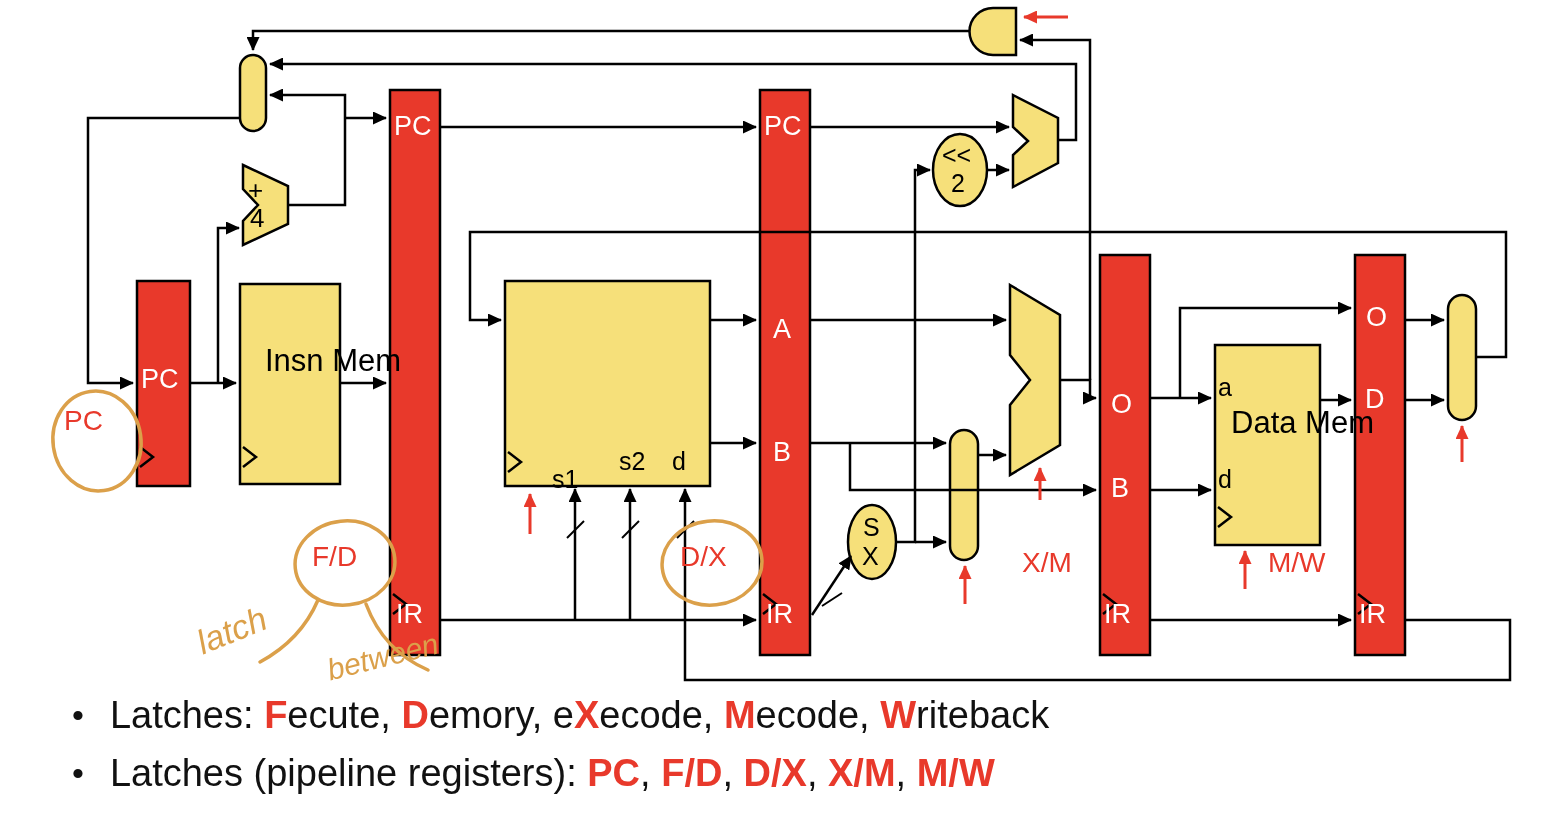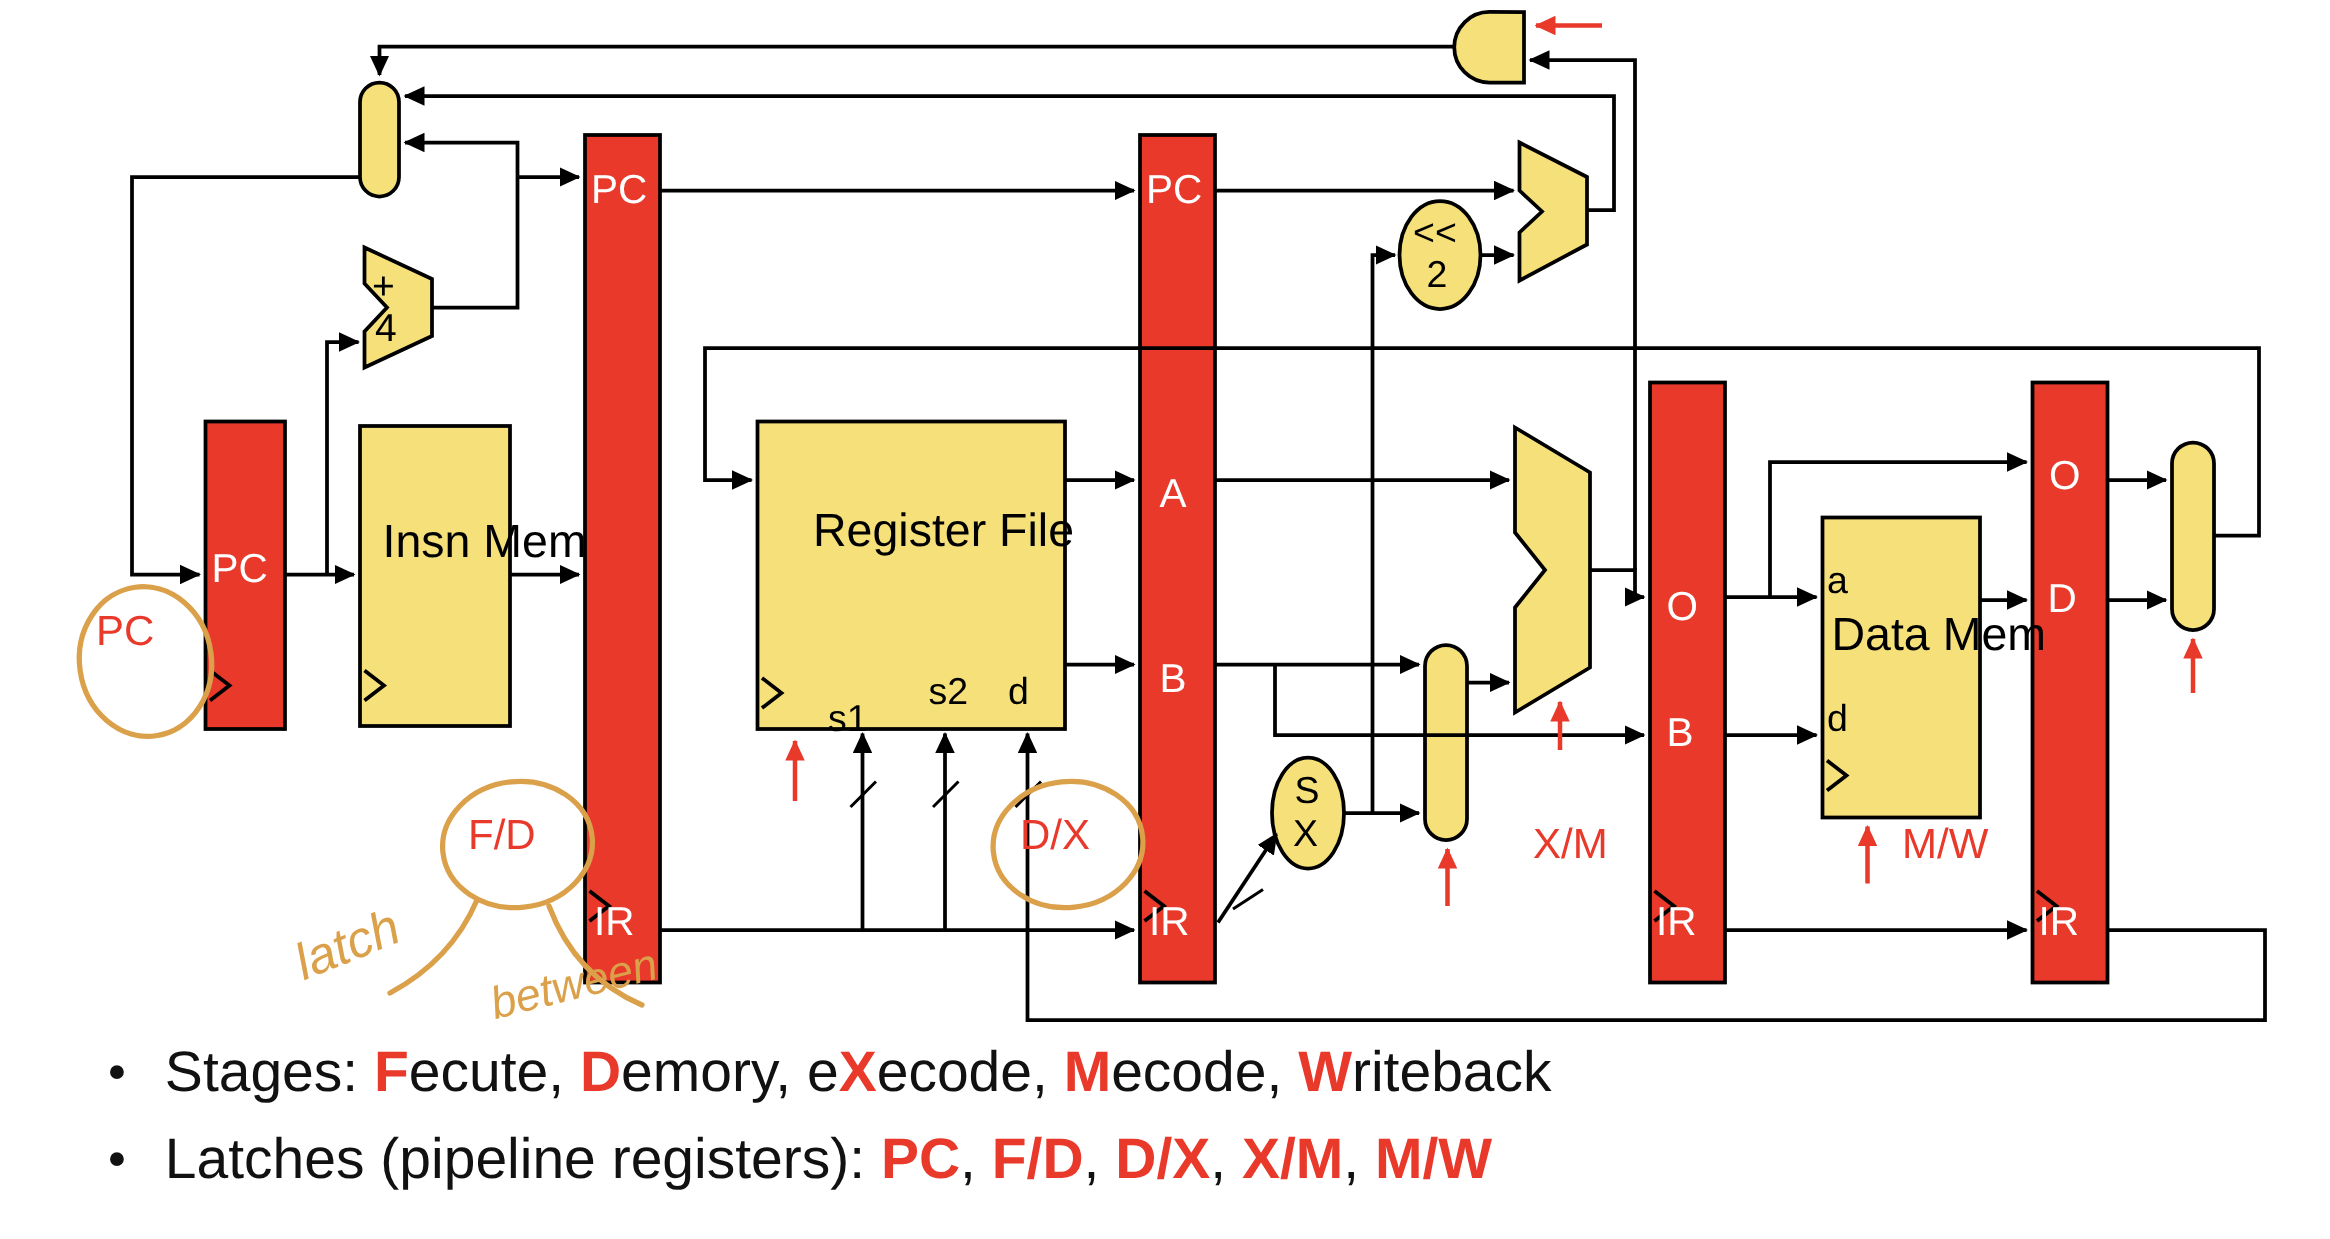--- a/index.html
+++ b/index.html
@@ -13,21 +13,21 @@
   .wire{fill:none;stroke:#000;stroke-width:2.5;}
   .thin{fill:none;stroke:#000;stroke-width:2;}
   .clk{fill:none;stroke:#000;stroke-width:2.5;stroke-linejoin:miter;}
   .redwire{fill:none;stroke:#e8392b;stroke-width:3;}
   .orange{fill:none;stroke:#dba04a;stroke-width:3.5;stroke-linecap:round;}
   .t{position:absolute;white-space:pre;line-height:1.1;}
   .wt{color:#ffffff;font-size:27px;}
   .bt{color:#000000;}
   .rt{color:#e8392b;font-size:28px;}
   .hand{color:#dba04a;font-style:italic;font-size:34px;}
-  .blk-label{font-size:31px;text-align:center;line-height:1.35;color:#000;}
+  .blk-label{font-size:31px;text-align:center;line-height:1.35;color:#000;margin-left:10px;}
   .bullet-line{position:absolute;left:72px;display:flex;align-items:flex-start;
     font-size:38px;color:#111;}
   .bullet-marker{margin-right:26px;font-size:34px;line-height:1.25;}
   .seg-red{color:#e8392b;font-weight:700;}
   .seg-plain{color:#111;}
 </style>
 </head>
 <body>
 
 <div id="canvas">
@@ -125,21 +125,20 @@
   </svg>
 
   <div class="t wt" style="left:141px;top:365px;">PC</div>
   <div class="t bt blk-label" style="left:255px;top:340px;width:80px;">Insn Mem</div>
   <div class="t bt" style="left:248px;top:176px;font-size:26px;">+</div>
   <div class="t bt" style="left:250px;top:204px;font-size:26px;">4</div>
 
   <div class="t wt" style="left:394px;top:112px;">PC</div>
   <div class="t wt" style="left:396px;top:600px;">IR</div>
 
-  <div class="t bt blk-label" style="left:542px;top:333px;width:130px;">Register File</div>
   <div class="t bt" style="left:552px;top:466px;font-size:25px;">s1</div>
   <div class="t bt" style="left:607px;top:448px;font-size:25px;margin-left:12px;">s2</div>
   <div class="t bt" style="left:672px;top:448px;font-size:25px;">d</div>
 
   <div class="t wt" style="left:764px;top:112px;">PC</div>
   <div class="t wt" style="left:773px;top:315px;">A</div>
   <div class="t wt" style="left:773px;top:438px;">B</div>
   <div class="t wt" style="left:766px;top:600px;">IR</div>
 
   <div class="t bt" style="left:942px;top:142px;font-size:25px;">&lt;&lt;</div>
@@ -163,20 +162,20 @@
   <div class="t rt" style="left:312px;top:542px;">F/D</div>
   <div class="t rt" style="left:680px;top:542px;">D/X</div>
   <div class="t rt" style="left:1022px;top:548px;">X/M</div>
   <div class="t rt" style="left:1268px;top:548px;">M/W</div>
 
   <div class="t hand" style="left:196px;top:612px;transform:rotate(-22deg);">latch</div>
   <div class="t hand" style="left:326px;top:640px;font-size:30px;transform:rotate(-14deg);">between</div>
 
   <div class="bullet-line" style="top:694px;">
     <span class="bullet-marker">•</span>
-    <span><span class="seg-plain">Stages: </span><span class="seg-red">F</span><span class="seg-plain">ecute, </span><span class="seg-red">D</span><span class="seg-plain">emory, e</span><span class="seg-red">X</span><span class="seg-plain">ecode, </span><span class="seg-red">M</span><span class="seg-plain">ecode, </span><span class="seg-red">W</span><span class="seg-plain">riteback</span></span>
+    <span><span class="seg-plain">Latches: </span><span class="seg-red">F</span><span class="seg-plain">ecute, </span><span class="seg-red">D</span><span class="seg-plain">emory, e</span><span class="seg-red">X</span><span class="seg-plain">ecode, </span><span class="seg-red">M</span><span class="seg-plain">ecode, </span><span class="seg-red">W</span><span class="seg-plain">riteback</span></span>
   </div>
   <div class="bullet-line" style="top:752px;">
     <span class="bullet-marker">•</span>
     <span><span class="seg-plain">Latches (pipeline registers): </span><span class="seg-red">PC</span><span class="seg-plain">, </span><span class="seg-red">F/D</span><span class="seg-plain">, </span><span class="seg-red">D/X</span><span class="seg-plain">, </span><span class="seg-red">X/M</span><span class="seg-plain">, </span><span class="seg-red">M/W</span></span>
   </div>
 
 </div>
 
 </body></html>

